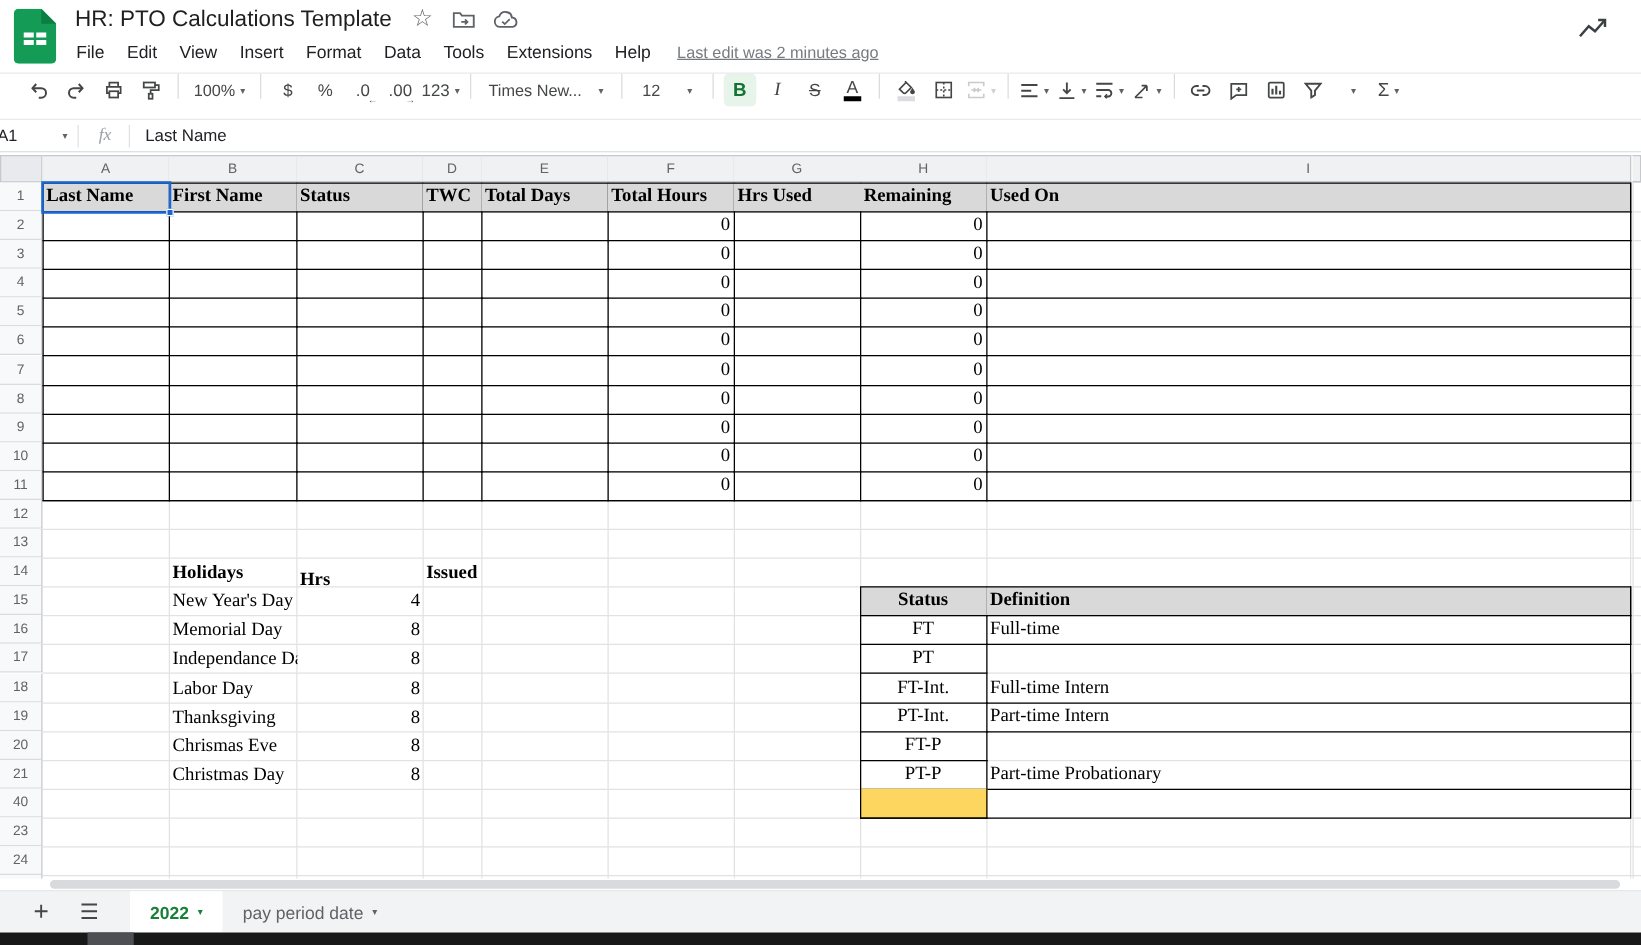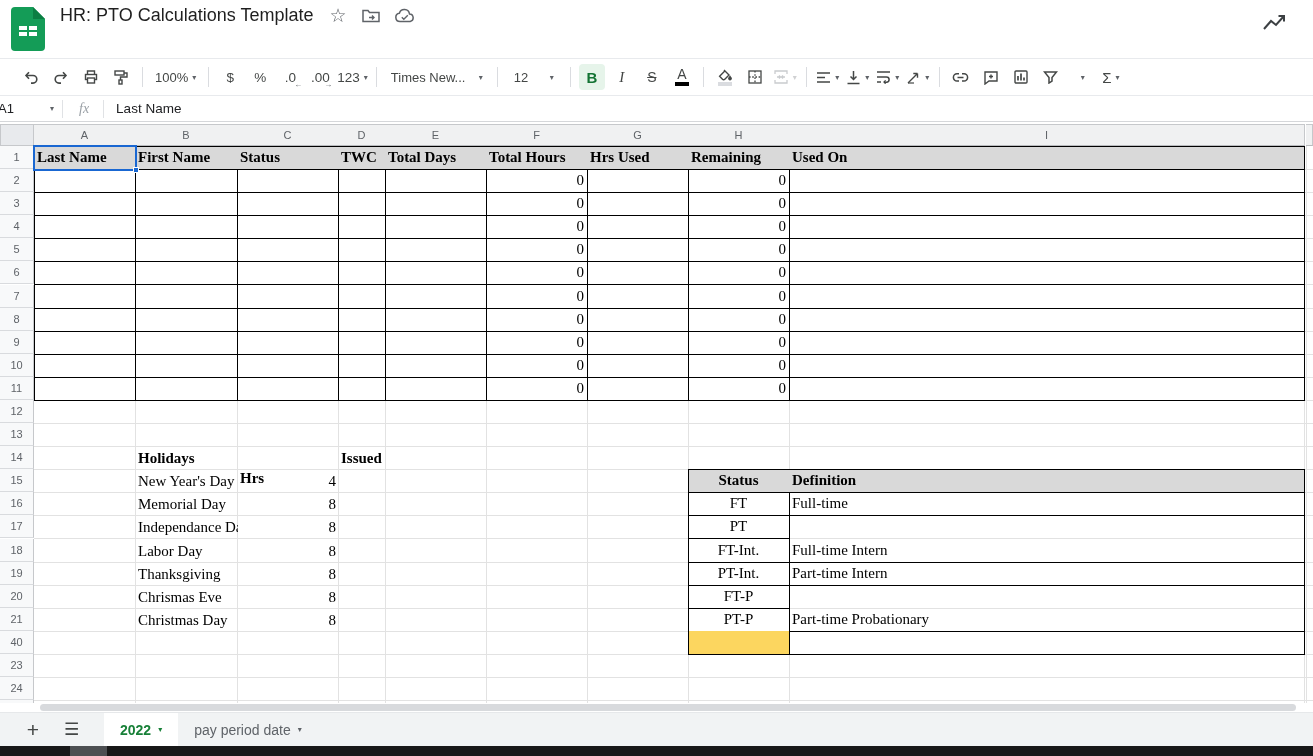--- a/index.html
+++ b/index.html
@@ -16,21 +16,21 @@
   .title-icons svg, .star-glyph { display:block; }
   .star-glyph { font-size:19px; line-height:18px; color:#5f6368; }
   #menu-row { position:absolute; left:52px; top:30px; display:flex; align-items:center; }
   .menu-item { font-size:14px; color:#202124; padding:3px 9px; border-radius:4px; cursor:default; }
   #last-edit { font-size:13px; color:#777b80; text-decoration:underline; margin-left:12px; }
   #trend-icon { position:absolute; right:25px; top:13px; color:#3c4043; }
 
   
   #toolbar { position:absolute; left:0; top:58px; width:100%; height:38px; background:#fff;
              border-top:1px solid #e8eaed; border-bottom:1px solid #e8eaed;
-             display:flex; align-items:center; padding-left:18px; }
+             display:flex; align-items:flex-start; padding-left:18px; }
   .tb { height:26px; min-width:26px; display:flex; align-items:center; justify-content:center;
         border-radius:4px; color:#444746; font-size:14px; position:relative; }
   .tb + .tb { margin-left:4px; }
   .tb svg { display:block; }
   .tbsep { width:1px; height:20px; background:#dadce0; margin:0 8px; flex:none; }
   .caret { font-size:8px; color:#5f6368; margin-left:4px; }
   .tb-text { font-size:13px; color:#444746; }
   .zoom-box { padding:0 4px; }
   .fontname-box { width:104px; justify-content:space-between; padding:0 6px; }
   .fontsize-box { width:56px; justify-content:space-between; padding:0 8px; }
@@ -117,20 +117,32 @@
         <span class="star-glyph">☆</span>
         <svg width="18" height="16" viewBox="0 0 18 16" fill="none" stroke="#5f6368" stroke-width="1.5">
           <path d="M1 2.5 h5 l1.5 2 H17 v9 H1 z"></path>
           <path d="M7 9.5 h5 M10 7.5 l2 2 -2 2" stroke-width="1.4"></path>
         </svg>
         <svg width="20" height="15" viewBox="0 0 20 15" fill="none" stroke="#5f6368" stroke-width="1.5">
           <path d="M5 13.5 a4.2 4.2 0 0 1 -.6 -8.35 A5.2 5.2 0 0 1 14.5 6 a3.8 3.8 0 0 1 .7 7.5 z"></path>
           <path d="M6.8 9.3 l2 2 4-4" stroke-width="1.4"></path>
         </svg>
       </span>
+    </div>
+    <div id="menu-row">
+      <span class="menu-item">File</span>
+      <span class="menu-item">Edit</span>
+      <span class="menu-item">View</span>
+      <span class="menu-item">Insert</span>
+      <span class="menu-item">Format</span>
+      <span class="menu-item">Data</span>
+      <span class="menu-item">Tools</span>
+      <span class="menu-item">Extensions</span>
+      <span class="menu-item">Help</span>
+      <span id="last-edit">Last edit was 2 minutes ago</span>
     </div>
     <div id="trend-icon">
       <svg width="26" height="22" viewBox="0 0 26 22" fill="none" stroke="#3c4043" stroke-width="2">
         <path d="M2 16 L9 8 l5 4 L22 3"></path>
         <path d="M16.5 3 H22 v5.5" fill="none"></path>
       </svg>
     </div>
   </div>
 
   <div id="toolbar">
@@ -468,21 +480,21 @@
       <div class="cell bord" style="left: 34px; top: 255px; width: 102px; height: 24px;"></div>
       <div class="cell bord" style="left: 135px; top: 255px; width: 103px; height: 24px;"></div>
       <div class="cell bord" style="left: 237px; top: 255px; width: 102px; height: 24px;"></div>
       <div class="cell bord" style="left: 338px; top: 255px; width: 48px; height: 24px;"></div>
       <div class="cell bord" style="left: 385px; top: 255px; width: 102px; height: 24px;"></div>
       <div class="cell bord a-r" style="left: 486px; top: 255px; width: 102px; height: 24px;">0</div>
       <div class="cell bord" style="left: 587px; top: 255px; width: 102px; height: 24px;"></div>
       <div class="cell bord a-r" style="left: 688px; top: 255px; width: 102px; height: 24px;">0</div>
       <div class="cell bord" style="left: 789px; top: 255px; width: 516px; height: 24px;"></div>
       <div class="cell w-b" style="left: 135px; top: 324px; width: 103px; height: 24px;">Holidays</div>
-      <div class="cell w-b" style="left: 237px; top: 344px; width: 84px; height: 24px; text-align: right;">Hrs</div>
+      <div class="cell w-b" style="left: 237px; top: 330px; width: 84px; height: 24px; text-align: right;">Hrs</div>
       <div class="cell w-b" style="left: 338px; top: 324px; width: 48px; height: 24px;">Issued</div>
       <div class="cell" style="left: 135px; top: 347px; width: 103px; height: 24px;">New Year's Day</div>
       <div class="cell a-r" style="left: 237px; top: 347px; width: 102px; height: 24px;">4</div>
       <div class="cell bord a-c w-b f-hdr" style="left: 688px; top: 347px; width: 102px; height: 24px;">Status</div>
       <div class="cell bord w-b f-hdr" style="left: 789px; top: 347px; width: 516px; height: 24px;">Definition</div>
       <div class="cell" style="left: 135px; top: 370px; width: 103px; height: 24px;">Memorial Day</div>
       <div class="cell a-r" style="left: 237px; top: 370px; width: 102px; height: 24px;">8</div>
       <div class="cell bord a-c" style="left: 688px; top: 370px; width: 102px; height: 24px;">FT</div>
       <div class="cell bord" style="left: 789px; top: 370px; width: 516px; height: 24px;">Full-time</div>
       <div class="cell" style="left: 135px; top: 393px; width: 103px; height: 24px;">Independance Day</div>

